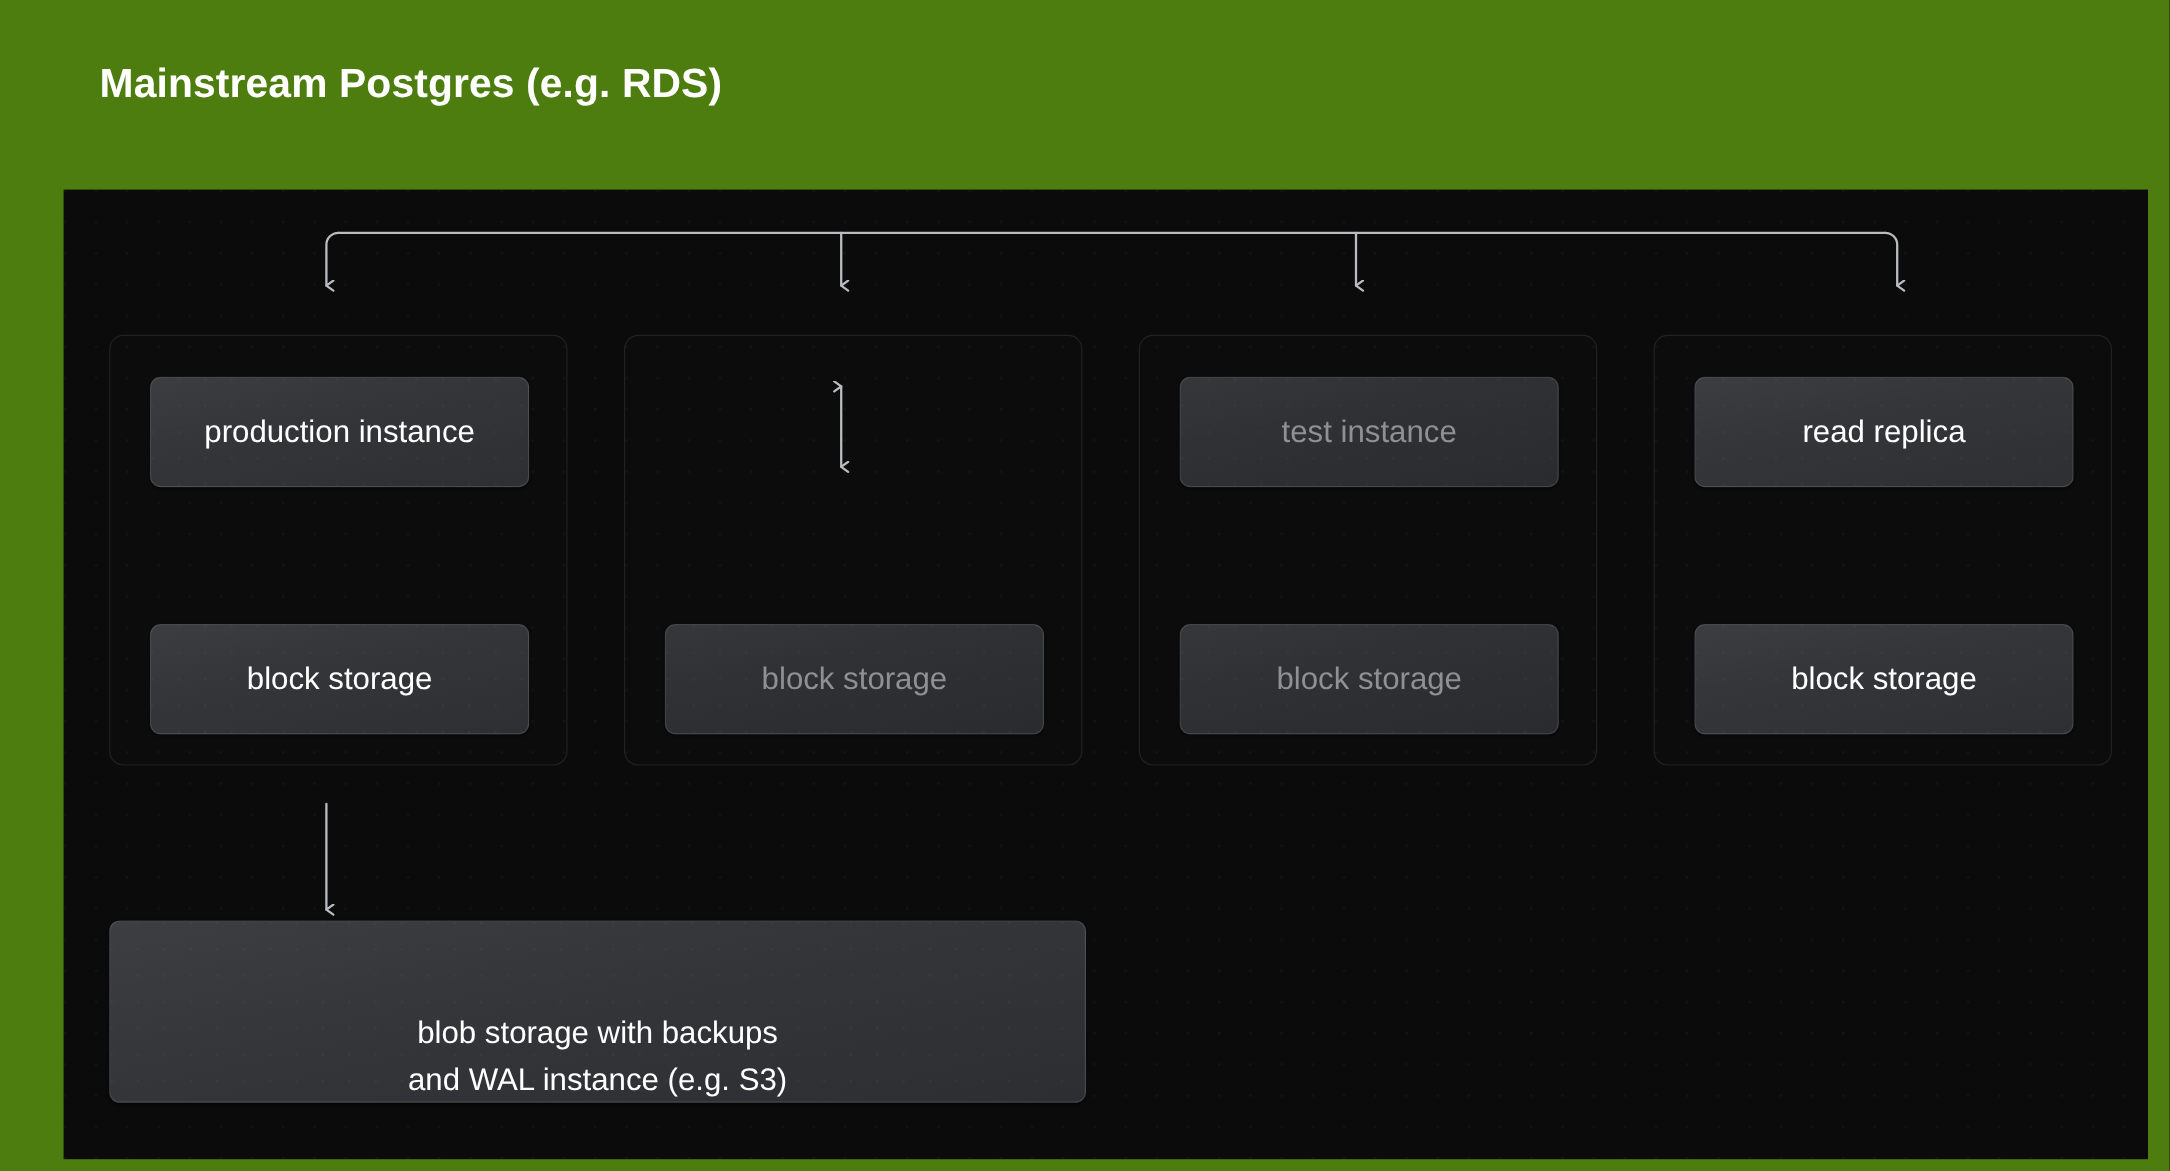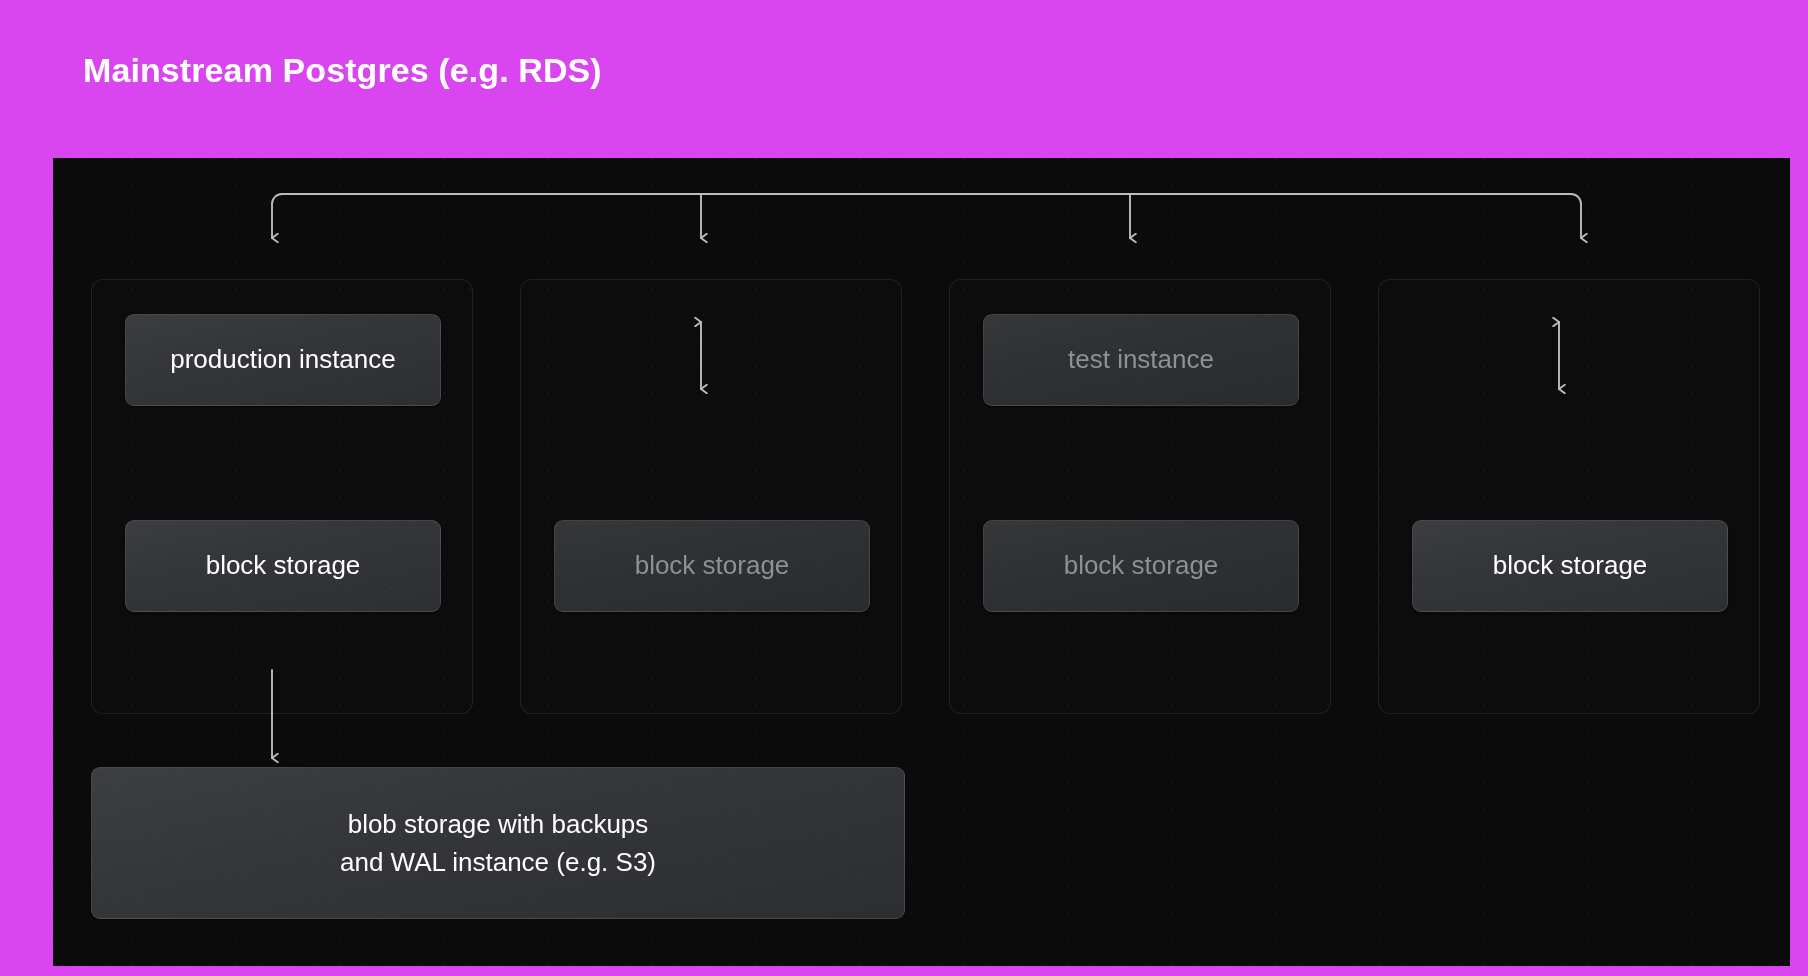--- a/index.html
+++ b/index.html
@@ -12,21 +12,21 @@
     height: 976px;
     overflow: hidden;
     font-family: "Liberation Sans", sans-serif;
     -webkit-font-smoothing: antialiased;
   }
 
   #root {
     position: relative;
     width: 1808px;
     height: 976px;
-    background: #d946ef;
+    background: #4d7c0f;
   }
 
   
   .page-title {
     position: absolute;
     left: 83px;
     top: 51px;
     font-size: 34px;
     font-weight: bold;
     color: #ffffff;
@@ -63,21 +63,21 @@
     left: 0;
     top: 0;
     width: 1737px;
     height: 808px;
   }
 
   .column {
     position: absolute;
     top: 121px;
     width: 382px;
-    height: 435px;
+    height: 359px;
     border: 1px solid rgba(255,255,255,0.085);
     border-radius: 12px;
     background: rgba(255,255,255,0.006);
     box-sizing: border-box;
   }
   .column.c0 { left: 38px; }
   .column.c1 { left: 467px; }
   .column.c2 { left: 896px; }
   .column.c3 { left: 1325px; }
 
@@ -120,21 +120,21 @@
     top: 609px;
     width: 814px;
     height: 152px;
     border-radius: 9px;
     border: 1px solid rgba(255,255,255,0.10);
     background:
       radial-gradient(circle at 1px 1px, rgba(255,255,255,0.028) 1px, transparent 1.4px) 0 0 / 22px 22px,
       linear-gradient(168deg, #3c3e42 0%, #34363a 40%, #2c2e32 100%);
     box-sizing: border-box;
     display: flex;
-    align-items: center;
+    align-items: flex-end;
     justify-content: center;
     box-shadow: 0 1px 2px rgba(0,0,0,0.45);
   }
   .blob-label {
     font-size: 26px;
     color: #ffffff;
     text-align: center;
     line-height: 1.48;
   }
   .blob-line { display: block; }
@@ -200,20 +200,23 @@
       <div class="column c2 dim">
         <div class="card top">
           <span class="card-label">test instance</span>
         </div>
         <div class="card bottom">
           <span class="card-label">block storage</span>
         </div>
       </div>
 
       <div class="column c3">
+        <div class="card top">
+          <span class="card-label">read replica</span>
+        </div>
         <div class="card bottom">
           <span class="card-label">block storage</span>
         </div>
       </div>
 
     </div>
 
     <div class="blob-card">
       <div class="blob-label">
         <span class="blob-line">blob storage with backups</span>

